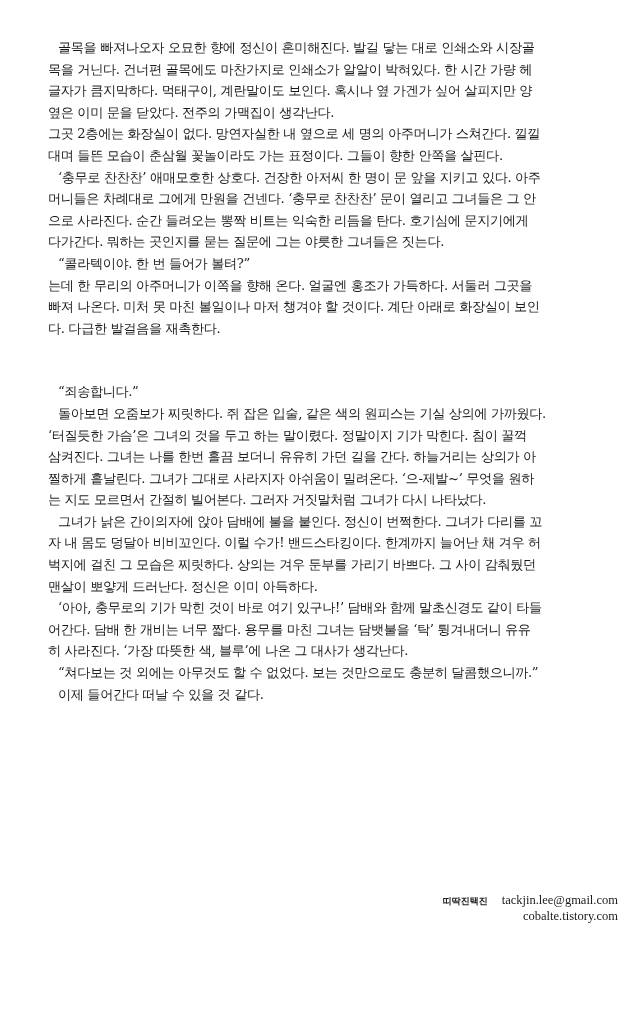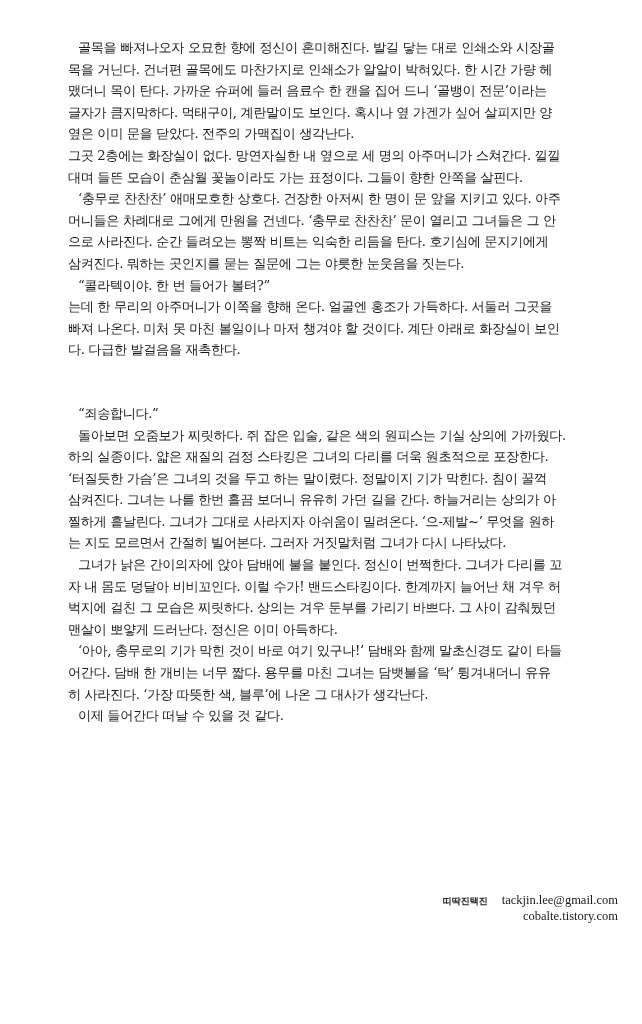--- a/index.html
+++ b/index.html
@@ -1,18 +1,18 @@
 <!DOCTYPE html>
 <html><head>
 <meta charset="utf-8">
 <style>
   html, body { margin: 0; padding: 0; background: #ffffff; }
   body { width: 642px; height: 1024px; position: relative; overflow: hidden; }
   .page {
-    position: absolute; left: 68px; top: 37px; width: 548px;
+    position: absolute; left: 48px; top: 37px; width: 548px;
     font-family: "DejaVu Serif", "Liberation Serif", serif;
     font-size: 13.2px; line-height: 21.6px; color: #1a1a1a;
     letter-spacing: -0.4px;
     text-align: justify;
   }
   .line { display: block; white-space: nowrap; height: 21.6px; }
   .indent { padding-left: 10px; }
   .gap { height: 42px; }
   .footer {
     position: absolute; left: 390px; top: 893px; width: 228px;
@@ -23,52 +23,51 @@
   .footer .row1 { display: flex; justify-content: flex-end; align-items: baseline; }
   .footer .author { font-family: Liberation Serif, serif; font-weight: bold; font-size: 9px; margin-right: 14px; }
 </style>
 </head>
 <body>
 
 <div class="page">
   <div>
     <span class="line indent">골목을 빠져나오자 오묘한 향에 정신이 혼미해진다. 발길 닿는 대로 인쇄소와 시장골</span>
     <span class="line">목을 거닌다. 건너편 골목에도 마찬가지로 인쇄소가 알알이 박혀있다. 한 시간 가량 헤</span>
-    <span class="line">맸더니 목이 탄다. 가까운 슈퍼에 들러 음료수 한 캔을 집어 드니 ‘골뱅이 전문’이라는</span>
     <span class="line">글자가 큼지막하다. 먹태구이, 계란말이도 보인다. 혹시나 옆 가겐가 싶어 살피지만 양</span>
     <span class="line">옆은 이미 문을 닫았다. 전주의 가맥집이 생각난다.</span>
     <span class="line">그곳 2층에는 화장실이 없다. 망연자실한 내 옆으로 세 명의 아주머니가 스쳐간다. 낄낄</span>
     <span class="line">대며 들뜬 모습이 춘삼월 꽃놀이라도 가는 표정이다. 그들이 향한 안쪽을 살핀다.</span>
     <span class="line indent">‘충무로 찬찬찬’ 애매모호한 상호다. 건장한 아저씨 한 명이 문 앞을 지키고 있다. 아주</span>
     <span class="line">머니들은 차례대로 그에게 만원을 건넨다. ‘충무로 찬찬찬’ 문이 열리고 그녀들은 그 안</span>
     <span class="line">으로 사라진다. 순간 들려오는 뽕짝 비트는 익숙한 리듬을 탄다. 호기심에 문지기에게</span>
-    <span class="line">삼켜진다. 뭐하는 곳인지를 묻는 질문에 그는 야릇한 눈웃음을 짓는다.</span>
+    <span class="line">다가간다. 뭐하는 곳인지를 묻는 질문에 그는 야릇한 그녀들은 짓는다.</span>
     <span class="line indent">“콜라텍이야. 한 번 들어가 볼텨?”</span>
     <span class="line">는데 한 무리의 아주머니가 이쪽을 향해 온다. 얼굴엔 홍조가 가득하다. 서둘러 그곳을</span>
     <span class="line">빠져 나온다. 미처 못 마친 볼일이나 마저 챙겨야 할 것이다. 계단 아래로 화장실이 보인</span>
     <span class="line">다. 다급한 발걸음을 재촉한다.</span>
   </div>
 
   <div class="gap"></div>
 
   <div>
     <span class="line indent">“죄송합니다.”</span>
     <span class="line indent">돌아보면 오줌보가 찌릿하다. 쥐 잡은 입술, 같은 색의 원피스는 기실 상의에 가까웠다.</span>
-    <span class="line">하의 실종이다. 얇은 재질의 검정 스타킹은 그녀의 다리를 더욱 원초적으로 포장한다.</span>
     <span class="line">‘터질듯한 가슴’은 그녀의 것을 두고 하는 말이렸다. 정말이지 기가 막힌다. 침이 꿀꺽</span>
     <span class="line">삼켜진다. 그녀는 나를 한번 흘끔 보더니 유유히 가던 길을 간다. 하늘거리는 상의가 아</span>
     <span class="line">찔하게 흩날린다. 그녀가 그대로 사라지자 아쉬움이 밀려온다. ‘으-제발~’ 무엇을 원하</span>
     <span class="line">는 지도 모르면서 간절히 빌어본다. 그러자 거짓말처럼 그녀가 다시 나타났다.</span>
     <span class="line indent">그녀가 낡은 간이의자에 앉아 담배에 불을 붙인다. 정신이 번쩍한다. 그녀가 다리를 꼬</span>
     <span class="line">자 내 몸도 덩달아 비비꼬인다. 이럴 수가! 밴드스타킹이다. 한계까지 늘어난 채 겨우 허</span>
     <span class="line">벅지에 걸친 그 모습은 찌릿하다. 상의는 겨우 둔부를 가리기 바쁘다. 그 사이 감춰뒀던</span>
     <span class="line">맨살이 뽀얗게 드러난다. 정신은 이미 아득하다.</span>
     <span class="line indent">‘아아, 충무로의 기가 막힌 것이 바로 여기 있구나!’ 담배와 함께 말초신경도 같이 타들</span>
     <span class="line">어간다. 담배 한 개비는 너무 짧다. 용무를 마친 그녀는 담뱃불을 ‘탁’ 튕겨내더니 유유</span>
     <span class="line">히 사라진다. ‘가장 따뜻한 색, 블루’에 나온 그 대사가 생각난다.</span>
+    <span class="line indent">“쳐다보는 것 외에는 아무것도 할 수 없었다. 보는 것만으로도 충분히 달콤했으니까.”</span>
     <span class="line indent">이제 들어간다 떠날 수 있을 것 같다.</span>
   </div>
 </div>
 
 <div class="footer">
   <div class="row1">
     <span class="author">띠딱진택진</span>
     <span>tackjin.lee@gmail.com</span>
   </div>
   <div>cobalte.tistory.com</div>

